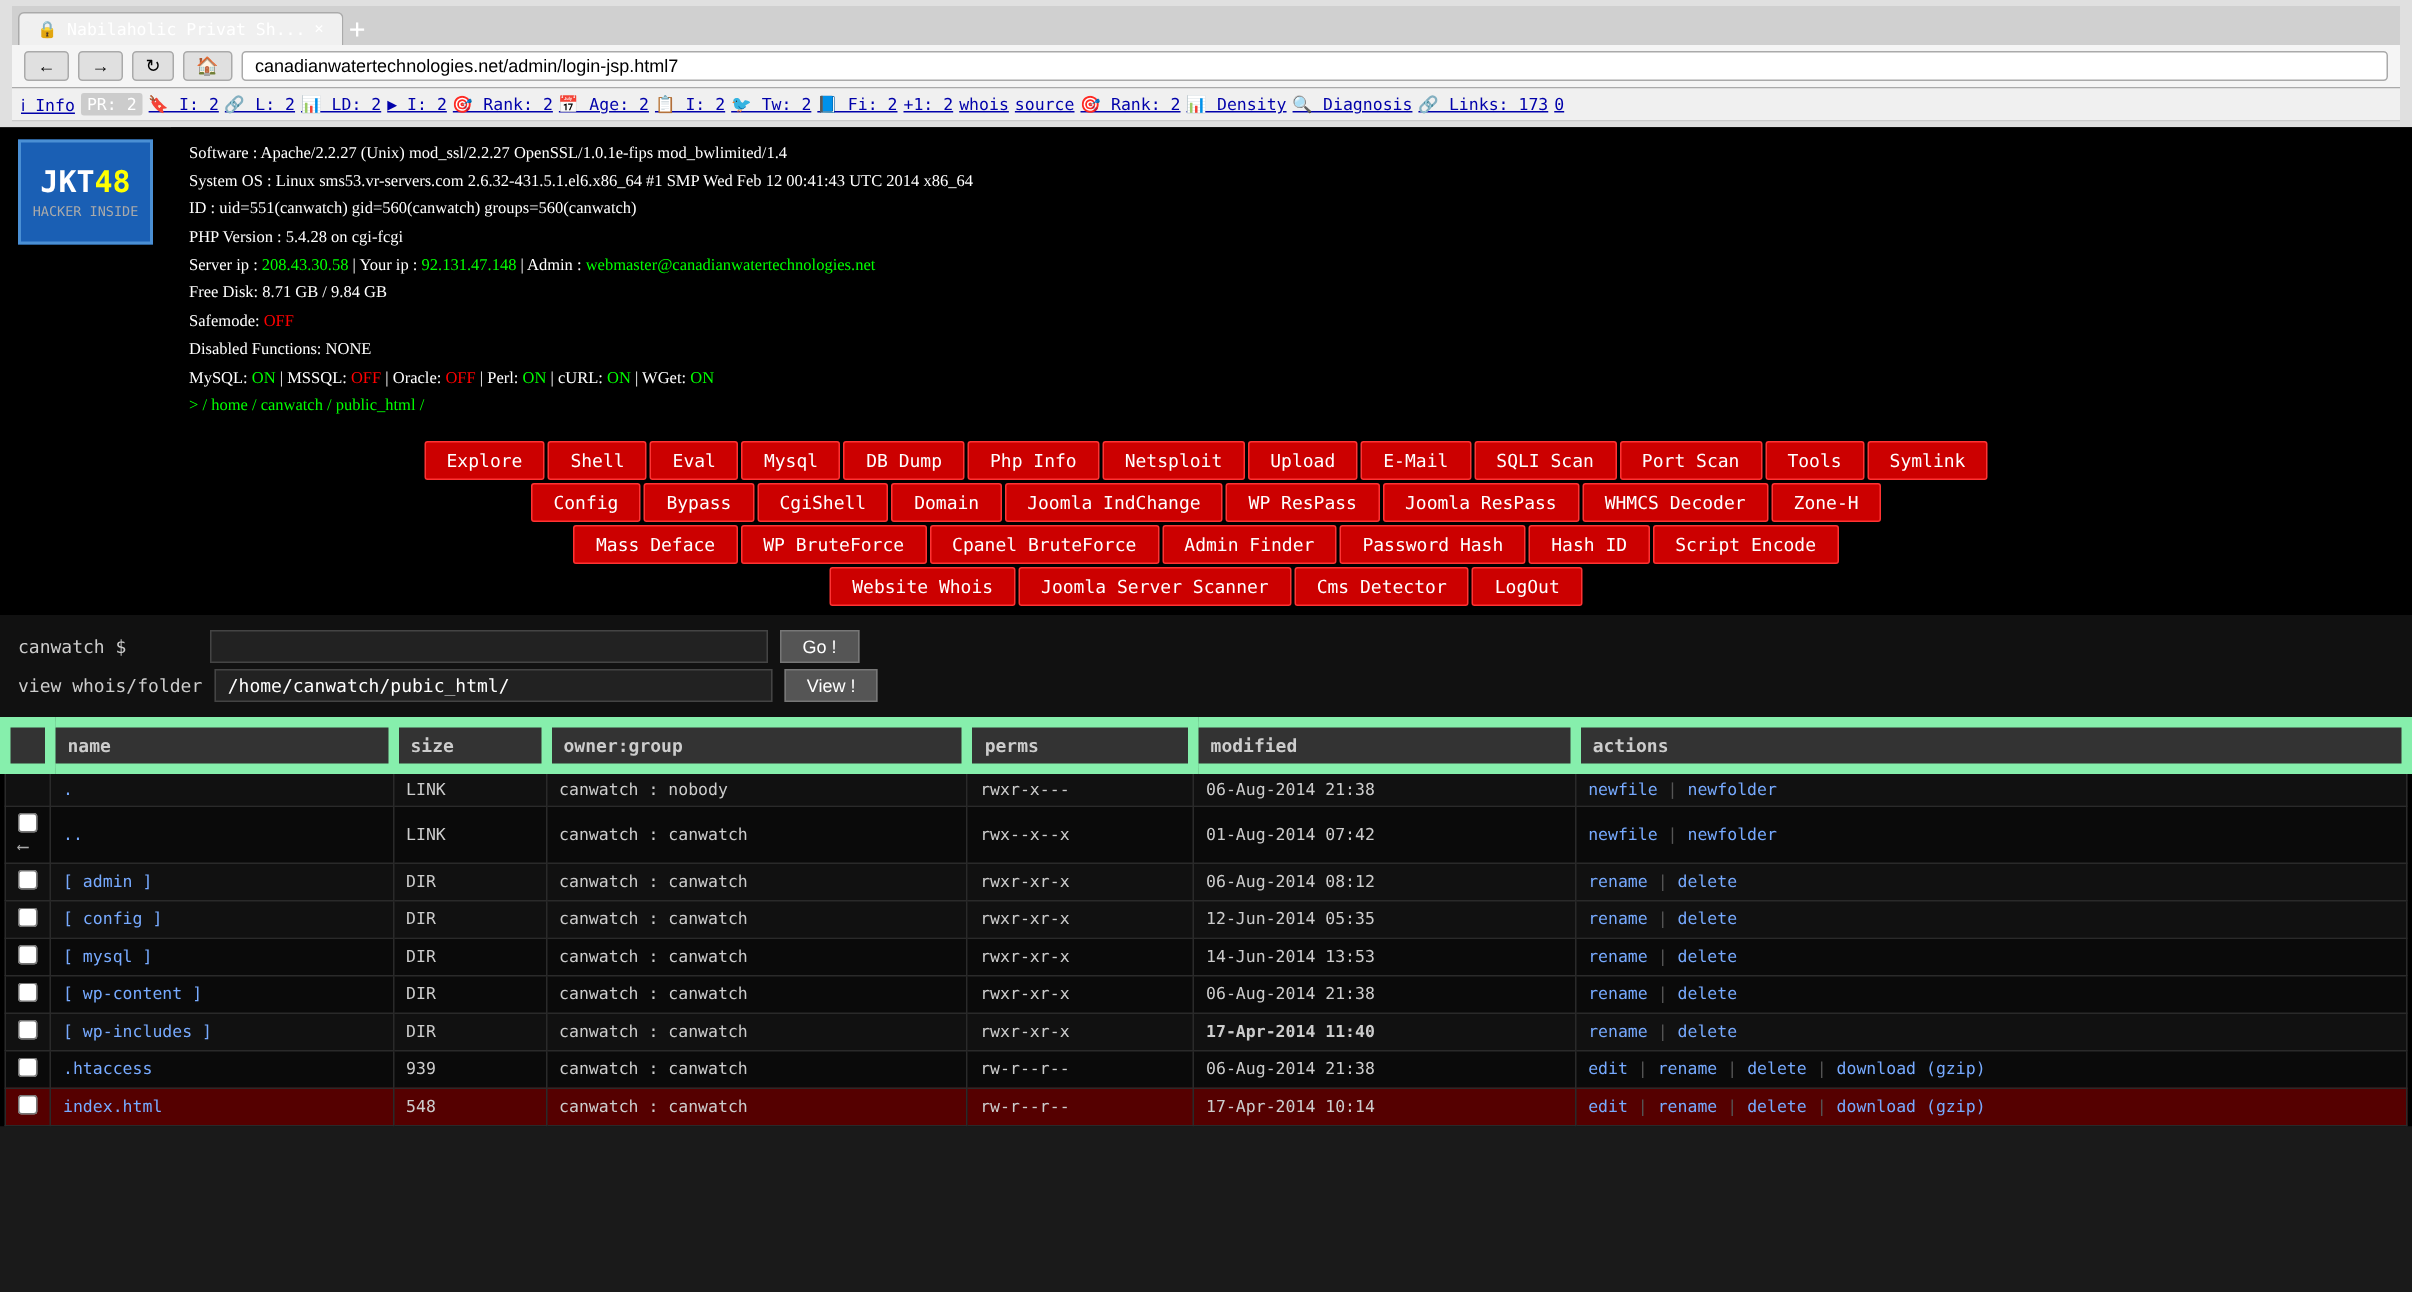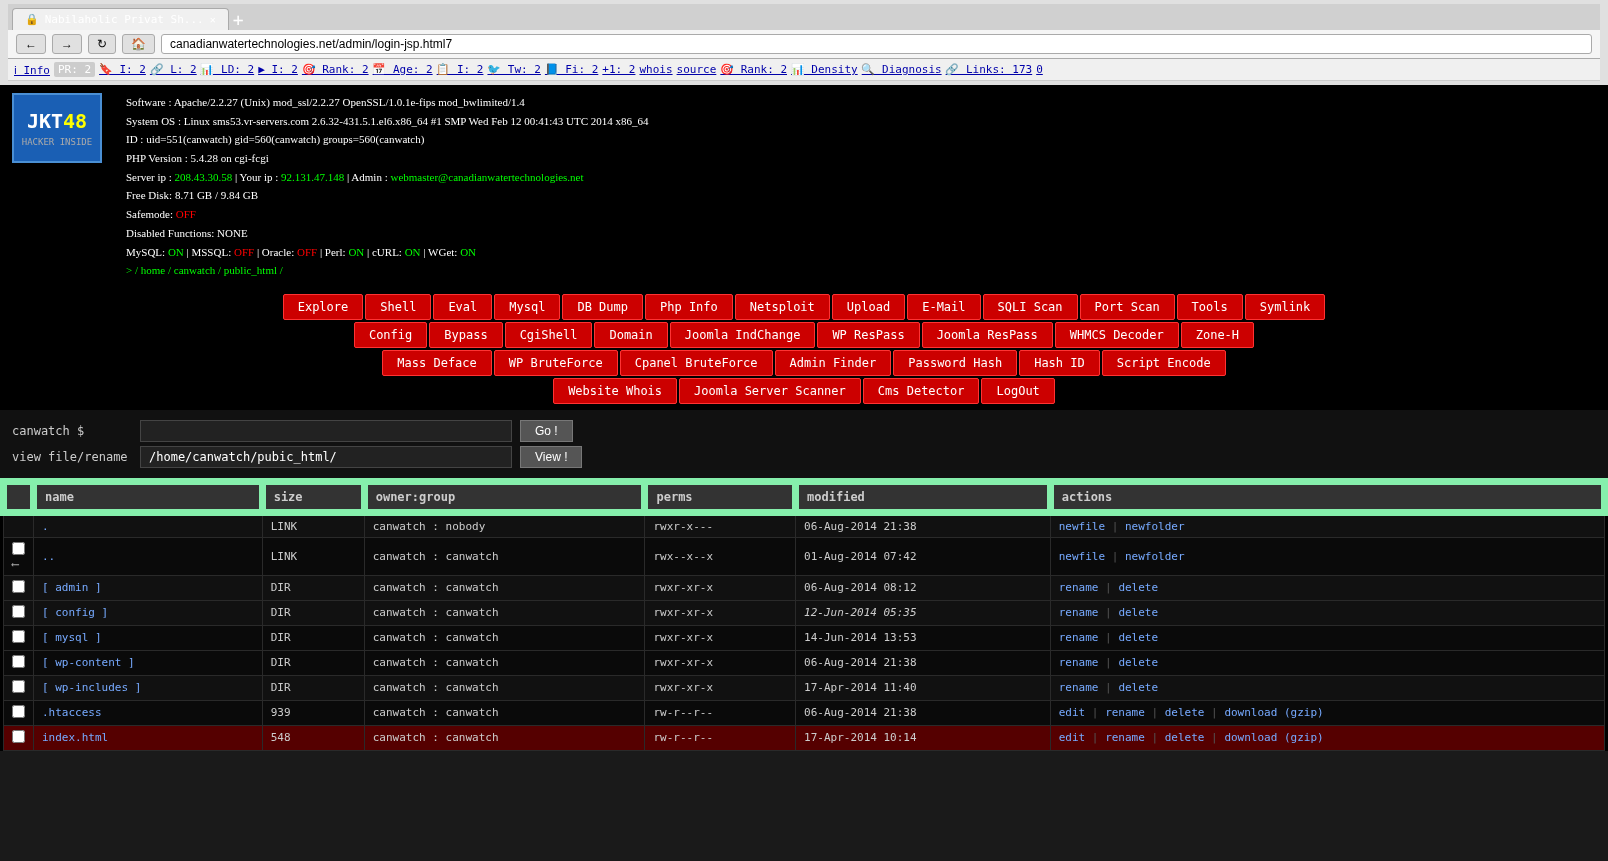--- a/index.html
+++ b/index.html
@@ -196,21 +196,21 @@
     </div>
   </div>
 
   <div class="cmd-area">
     <div class="cmd-row">
       <span class="cmd-label">canwatch $</span>
       <input class="cmd-input" type="text" style="">
       <button class="cmd-btn">Go !</button>
     </div>
     <div class="cmd-row">
-      <span class="cmd-label">view file/rename</span>
+      <span class="cmd-label">view whois/folder</span>
       <input class="cmd-input" type="text" value="/home/canwatch/pubic_html/" style="">
       <button class="cmd-btn">View !</button>
     </div>
   </div>
 
   <div style="padding:0 0;">
     <table class="file-table">
       <thead>
         <tr>
           <th class="checkbox-col"></th>
@@ -249,21 +249,21 @@
             <td style="color: rgb(204, 204, 204);">rwxr-xr-x</td>
             <td style="color: rgb(204, 204, 204);">06-Aug-2014 08:12</td>
             <td class="actions-cell"><a href="#">rename</a><span> | </span><a href="#">delete</a></td>
           </tr>
           <tr class="even">
             <td><input type="checkbox" style=""></td>
             <td><span style="color: rgb(119, 170, 255); cursor: pointer;">[ config ]</span></td>
             <td style="color: rgb(204, 204, 204);">DIR</td>
             <td style="color: rgb(204, 204, 204);">canwatch : canwatch</td>
             <td style="color: rgb(204, 204, 204);">rwxr-xr-x</td>
-            <td style="color: rgb(204, 204, 204); font-style: italic;">12-Jun-2014 05:35</td>
+            <td style="color: rgb(204, 204, 204);">12-Jun-2014 05:35</td>
             <td class="actions-cell"><a href="#">rename</a><span> | </span><a href="#">delete</a></td>
           </tr>
           <tr class="odd">
             <td><input type="checkbox" style=""></td>
             <td><span style="color: rgb(119, 170, 255); cursor: pointer;">[ mysql ]</span></td>
             <td style="color: rgb(204, 204, 204);">DIR</td>
             <td style="color: rgb(204, 204, 204);">canwatch : canwatch</td>
             <td style="color: rgb(204, 204, 204);">rwxr-xr-x</td>
             <td style="color: rgb(204, 204, 204);">14-Jun-2014 13:53</td>
             <td class="actions-cell"><a href="#">rename</a><span> | </span><a href="#">delete</a></td>
@@ -276,21 +276,21 @@
             <td style="color: rgb(204, 204, 204);">rwxr-xr-x</td>
             <td style="color: rgb(204, 204, 204);">06-Aug-2014 21:38</td>
             <td class="actions-cell"><a href="#">rename</a><span> | </span><a href="#">delete</a></td>
           </tr>
           <tr class="even">
             <td><input type="checkbox" style=""></td>
             <td><span style="color: rgb(119, 170, 255); cursor: pointer;">[ wp-includes ]</span></td>
             <td style="color: rgb(204, 204, 204);">DIR</td>
             <td style="color: rgb(204, 204, 204);">canwatch : canwatch</td>
             <td style="color: rgb(204, 204, 204);">rwxr-xr-x</td>
-            <td style="color: rgb(204, 204, 204);">17-Apr-2014 11:40</td>
+            <td style="color: rgb(204, 204, 204); font-weight: bold;">17-Apr-2014 11:40</td>
             <td class="actions-cell"><a href="#">rename</a><span> | </span><a href="#">delete</a></td>
           </tr>
           <tr class="odd">
             <td><input type="checkbox" style=""></td>
             <td><span style="color: rgb(119, 170, 255); cursor: pointer; text-align: right;">.htaccess</span></td>
             <td style="color: rgb(204, 204, 204);">939</td>
             <td style="color: rgb(204, 204, 204);">canwatch : canwatch</td>
             <td style="color: rgb(204, 204, 204);">rw-r--r--</td>
             <td style="color: rgb(204, 204, 204);">06-Aug-2014 21:38</td>
             <td class="actions-cell"><a href="#">edit</a><span> | </span><a href="#">rename</a><span> | </span><a href="#">delete</a><span> | </span><a href="#">download (gzip)</a></td>

